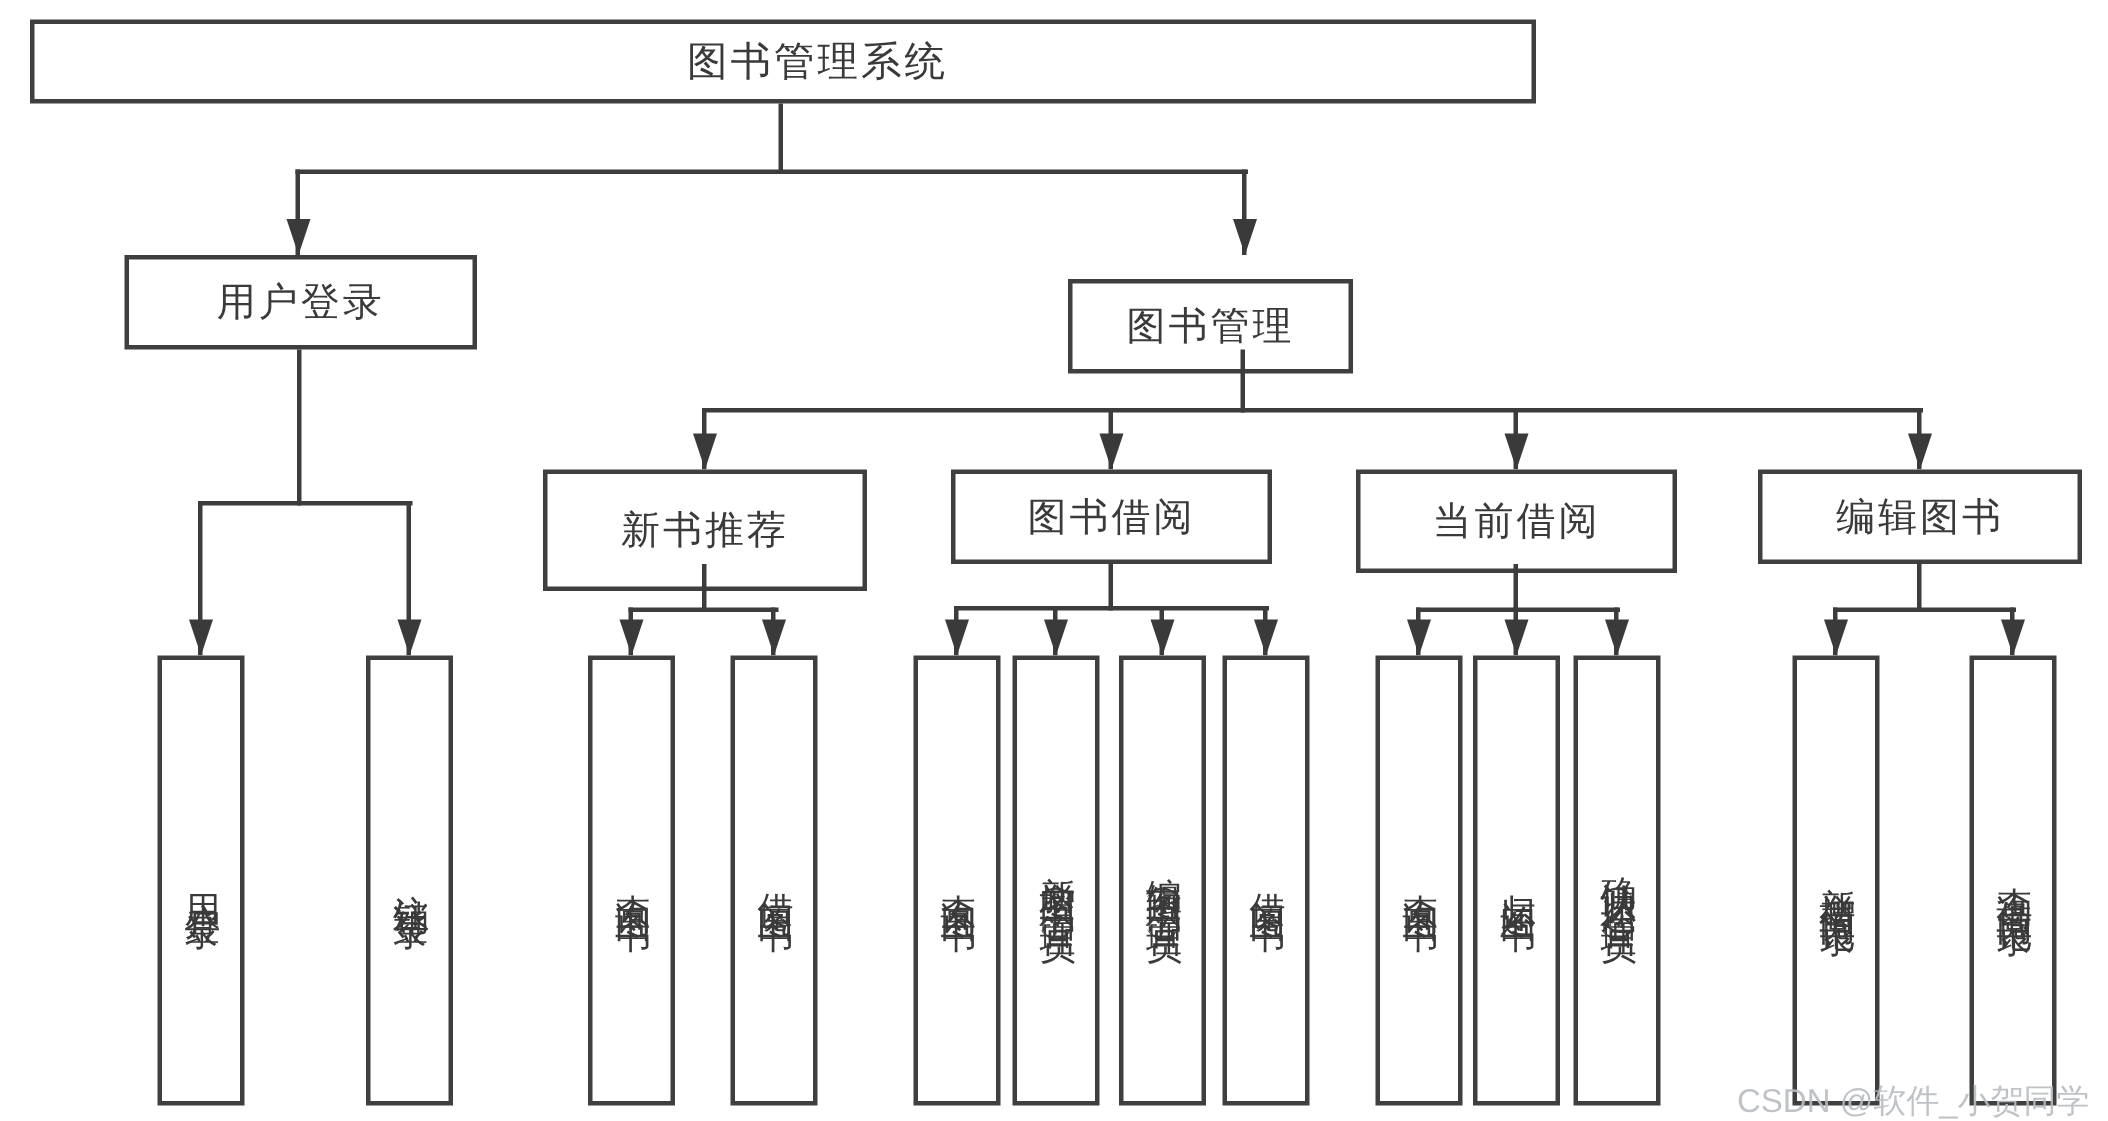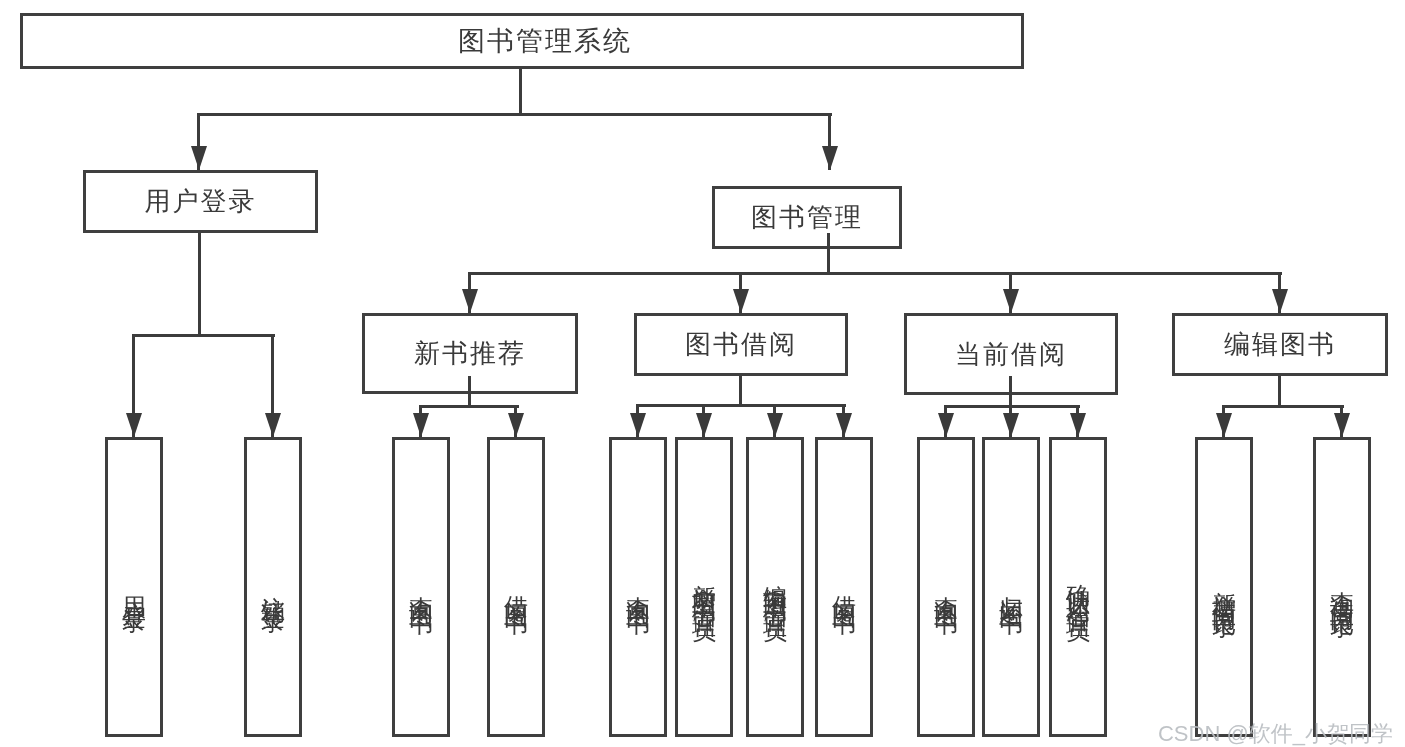--- a/index.html
+++ b/index.html
@@ -70,21 +70,21 @@
   <div class="ar" style="left:741px;top:289px"></div>
   <div class="ar" style="left:1011px;top:289px"></div>
   <div class="ar" style="left:1280px;top:289px"></div>
 
   <div class="node hbox" style="left:362px;top:313px;width:216px;height:81px">
     <span>新书推荐</span>
   </div>
   <div class="node hbox" style="left:634px;top:313px;width:214px;height:63px">
     <span>图书借阅</span>
   </div>
-  <div class="node hbox" style="left:904px;top:313px;width:214px;height:82px">
+  <div class="node hbox" style="left:904px;top:313px;width:214px;height:69px">
     <span>当前借阅</span>
   </div>
   <div class="node hbox" style="left:1172px;top:313px;width:216px;height:63px">
     <span>编辑图书</span>
   </div>
 
   <div class="vl" style="left:468px;top:376px;height:32px"></div>
   <div class="hl" style="left:419px;top:405px;width:100px"></div>
   <div class="vl" style="left:419px;top:405px;height:32px"></div>
   <div class="vl" style="left:514px;top:405px;height:32px"></div>

